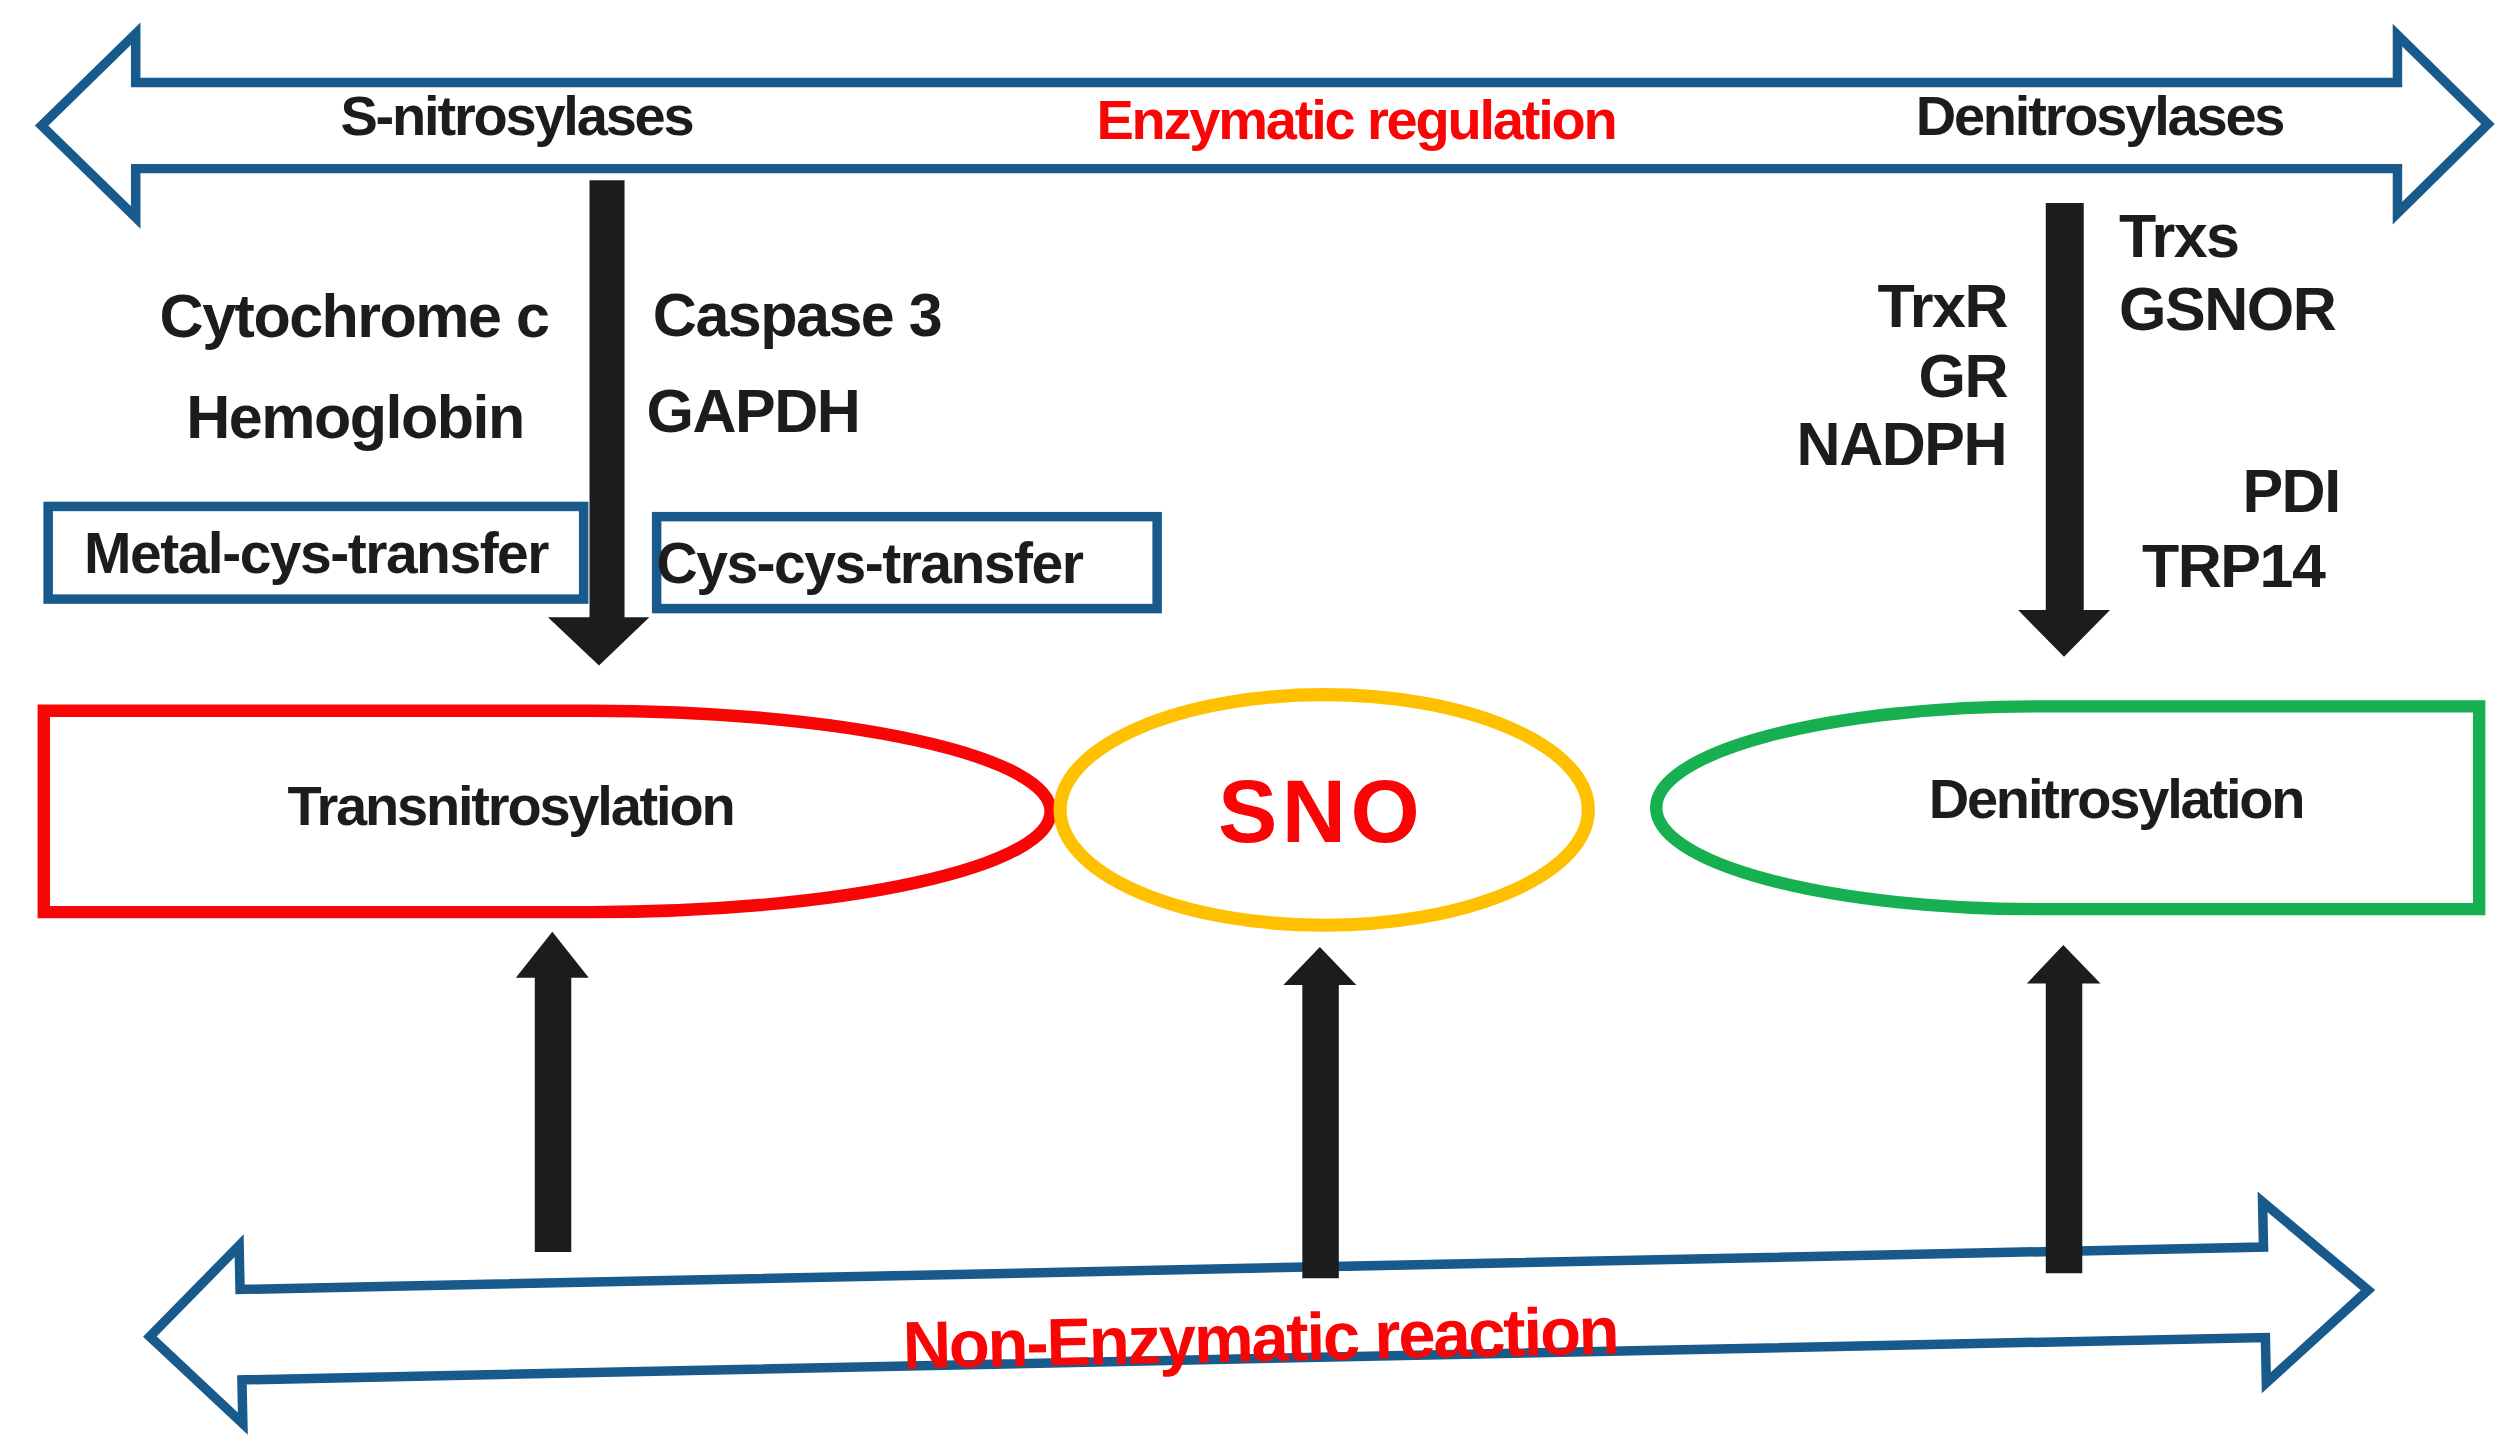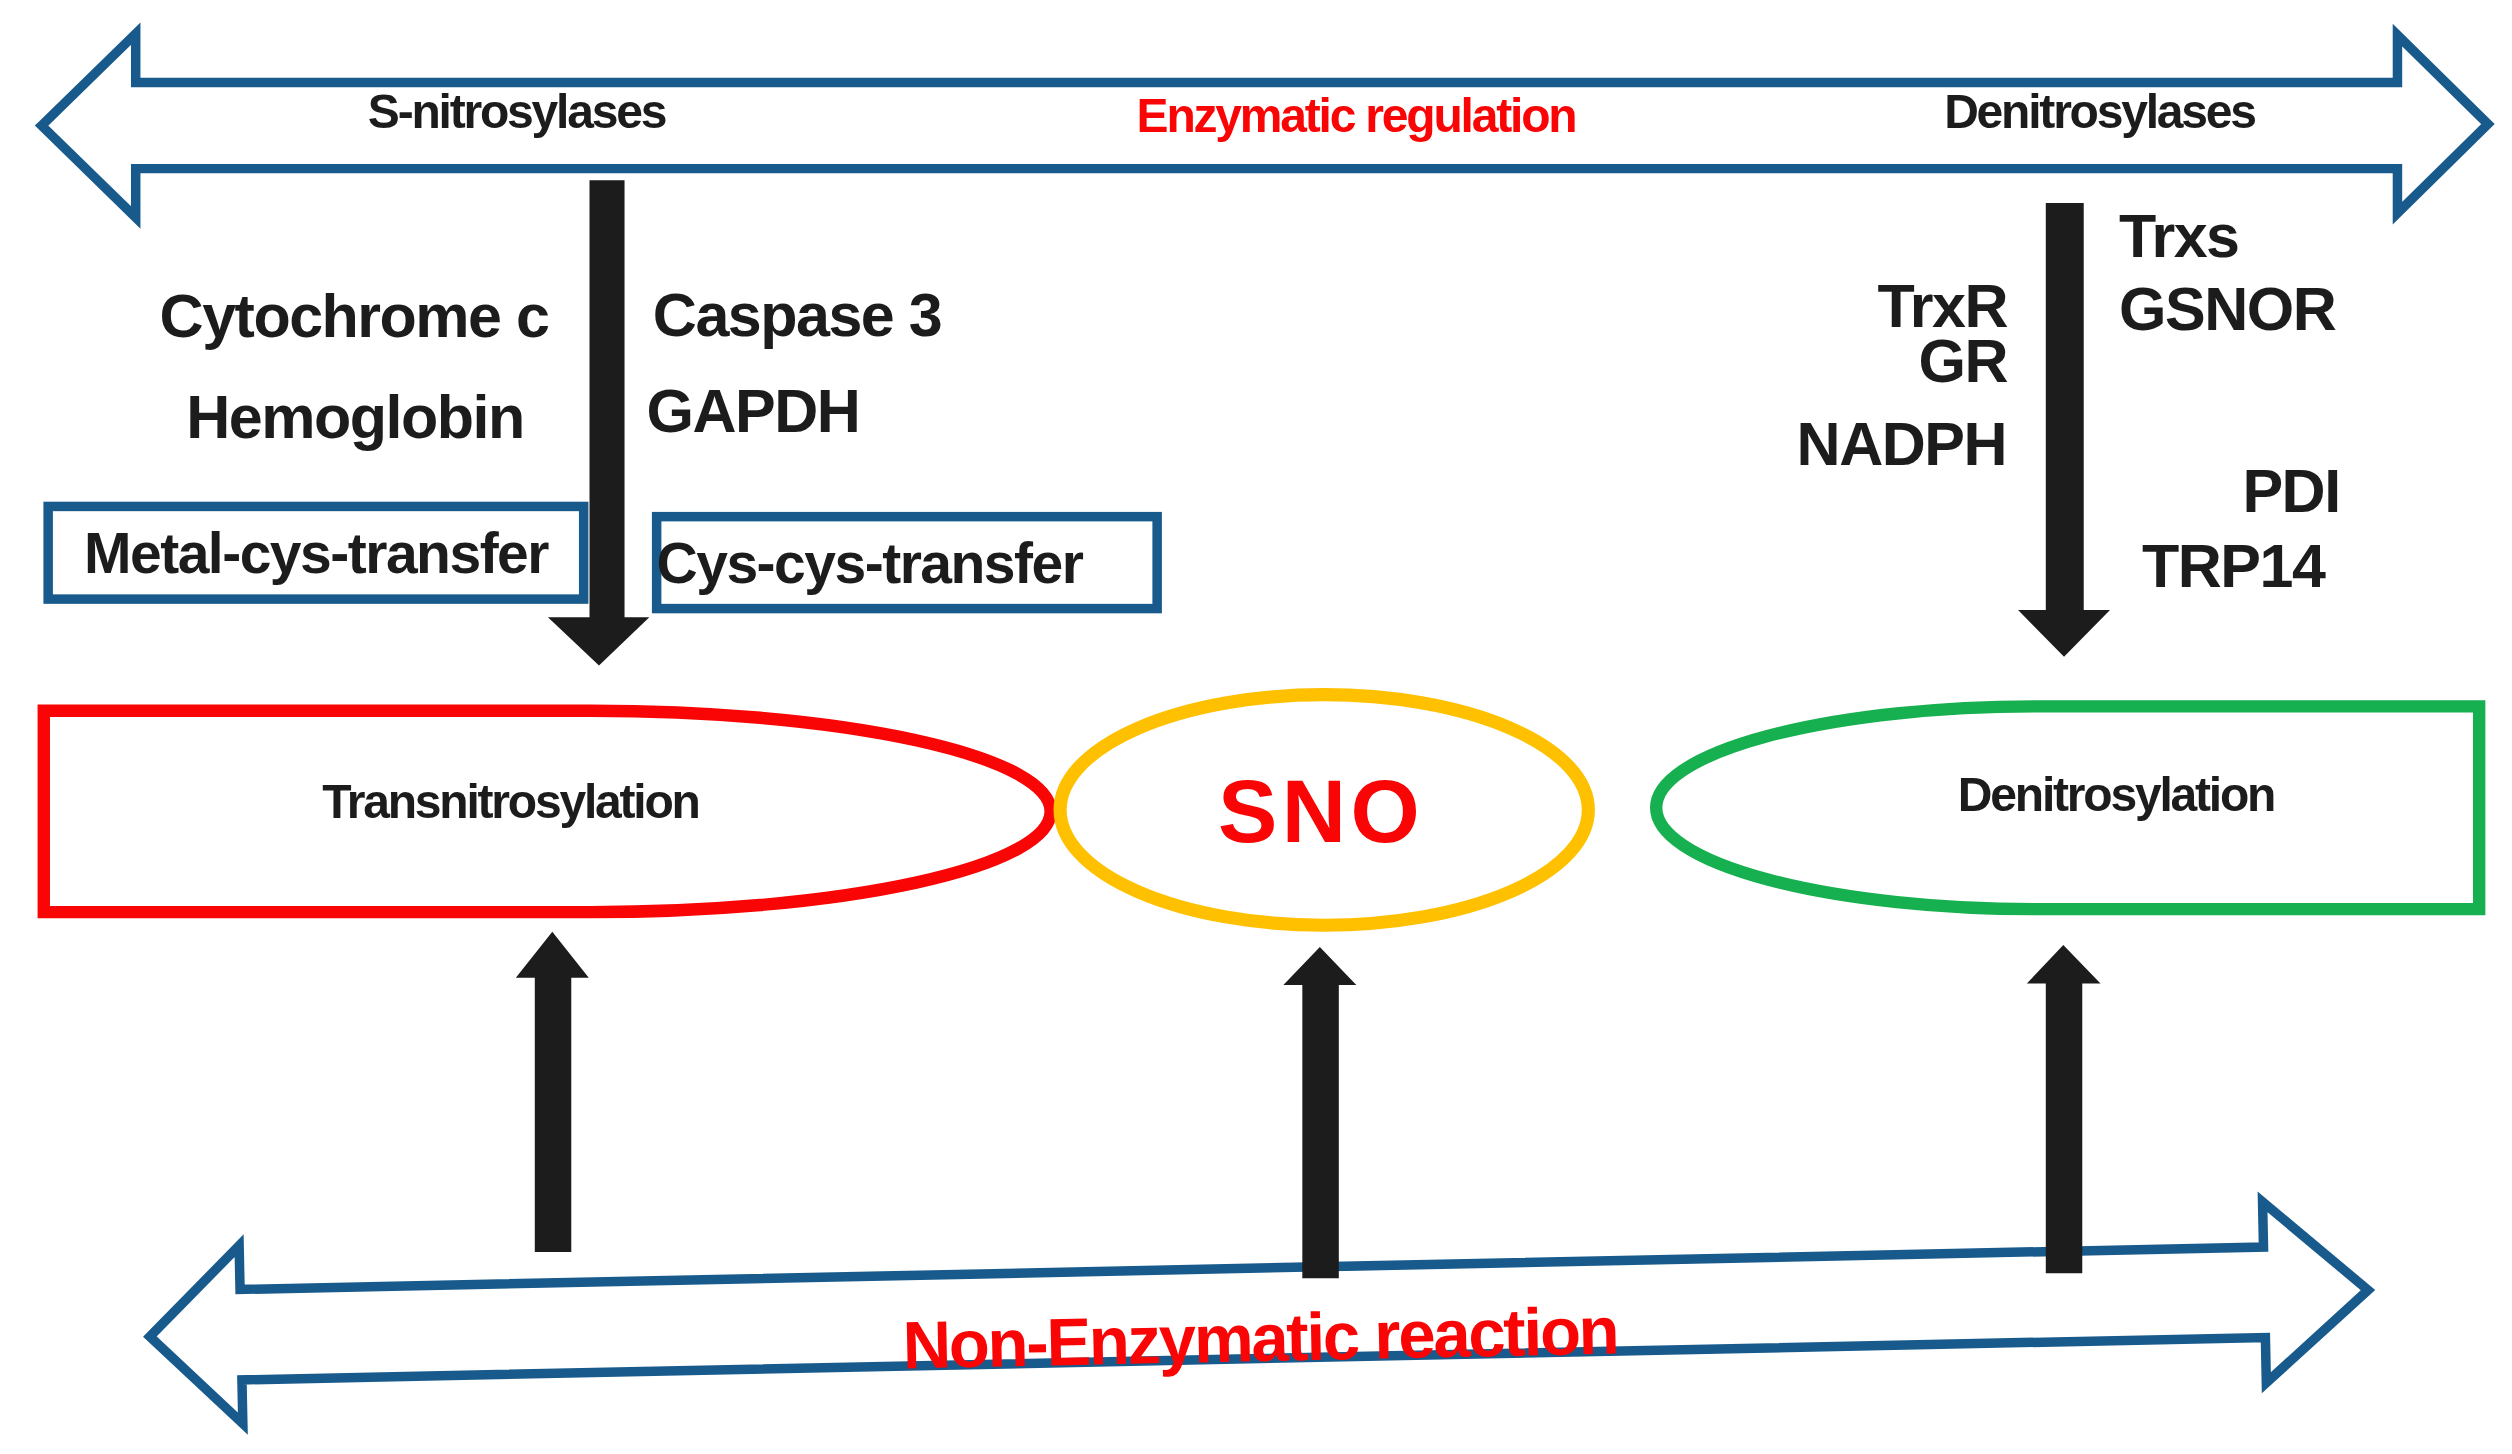--- a/index.html
+++ b/index.html
@@ -14,21 +14,21 @@
   .t{
     position:absolute;
     font-weight:700;
     color:#1c1c1c;
     white-space:nowrap;
     text-align:center;
     line-height:1.0;
     letter-spacing:-2.2px;
   }
   .red{color:#f90505;}
-  .sz-band{font-size:48px;}
+  .sz-band{font-size:56px;}
   .sz-side{font-size:61px;letter-spacing:-1.5px;}
   .sz-box{font-size:57px;letter-spacing:-1.5px;}
   .sz-sno{font-size:89px;letter-spacing:4.4px;}
   .sz-bottom{font-size:67px;}
 </style>
 </head>
 <body>
 
 <div class="stage">
 
@@ -64,21 +64,21 @@
 
   <div class="t sz-side" style="left:113px;top:286px;width:482px;">Cytochrome c</div>
   <div class="t sz-side" style="left:644px;top:285px;width:306px;">Caspase 3</div>
   <div class="t sz-side" style="left:114px;top:387px;width:482px;">Hemoglobin</div>
   <div class="t sz-side" style="left:600px;top:381px;width:306px;">GAPDH</div>
 
   <div class="t sz-box" style="left:51px;top:525px;width:530px;">Metal-cys-transfer</div>
   <div class="t sz-box" style="left:617px;top:535px;width:505px;">Cys-cys-transfer</div>
 
   <div class="t sz-side" style="left:1788px;top:276px;width:219px;text-align:right;">TrxR</div>
-  <div class="t sz-side" style="left:1788px;top:331px;width:219px;text-align:right;">GR</div>
+  <div class="t sz-side" style="left:1788px;top:346px;width:219px;text-align:right;">GR</div>
   <div class="t sz-side" style="left:1751px;top:414px;width:255px;text-align:right;">NADPH</div>
 
   <div class="t sz-side" style="left:2119px;top:206px;width:306px;text-align:left;">Trxs</div>
   <div class="t sz-side" style="left:2119px;top:279px;width:306px;text-align:left;">GSNOR</div>
   <div class="t sz-side" style="left:2138px;top:461px;width:306px;text-align:center;">PDI</div>
   <div class="t sz-side" style="left:2142px;top:536px;width:306px;text-align:left;">TRP14</div>
 
   <div class="t sz-band" style="left:36px;top:778px;width:949px;">Transnitrosylation</div>
   <div class="t sz-sno red" style="left:1102px;top:767px;width:438px;">SNO</div>
   <div class="t sz-band" style="left:1678px;top:771px;width:876px;">Denitrosylation</div>

